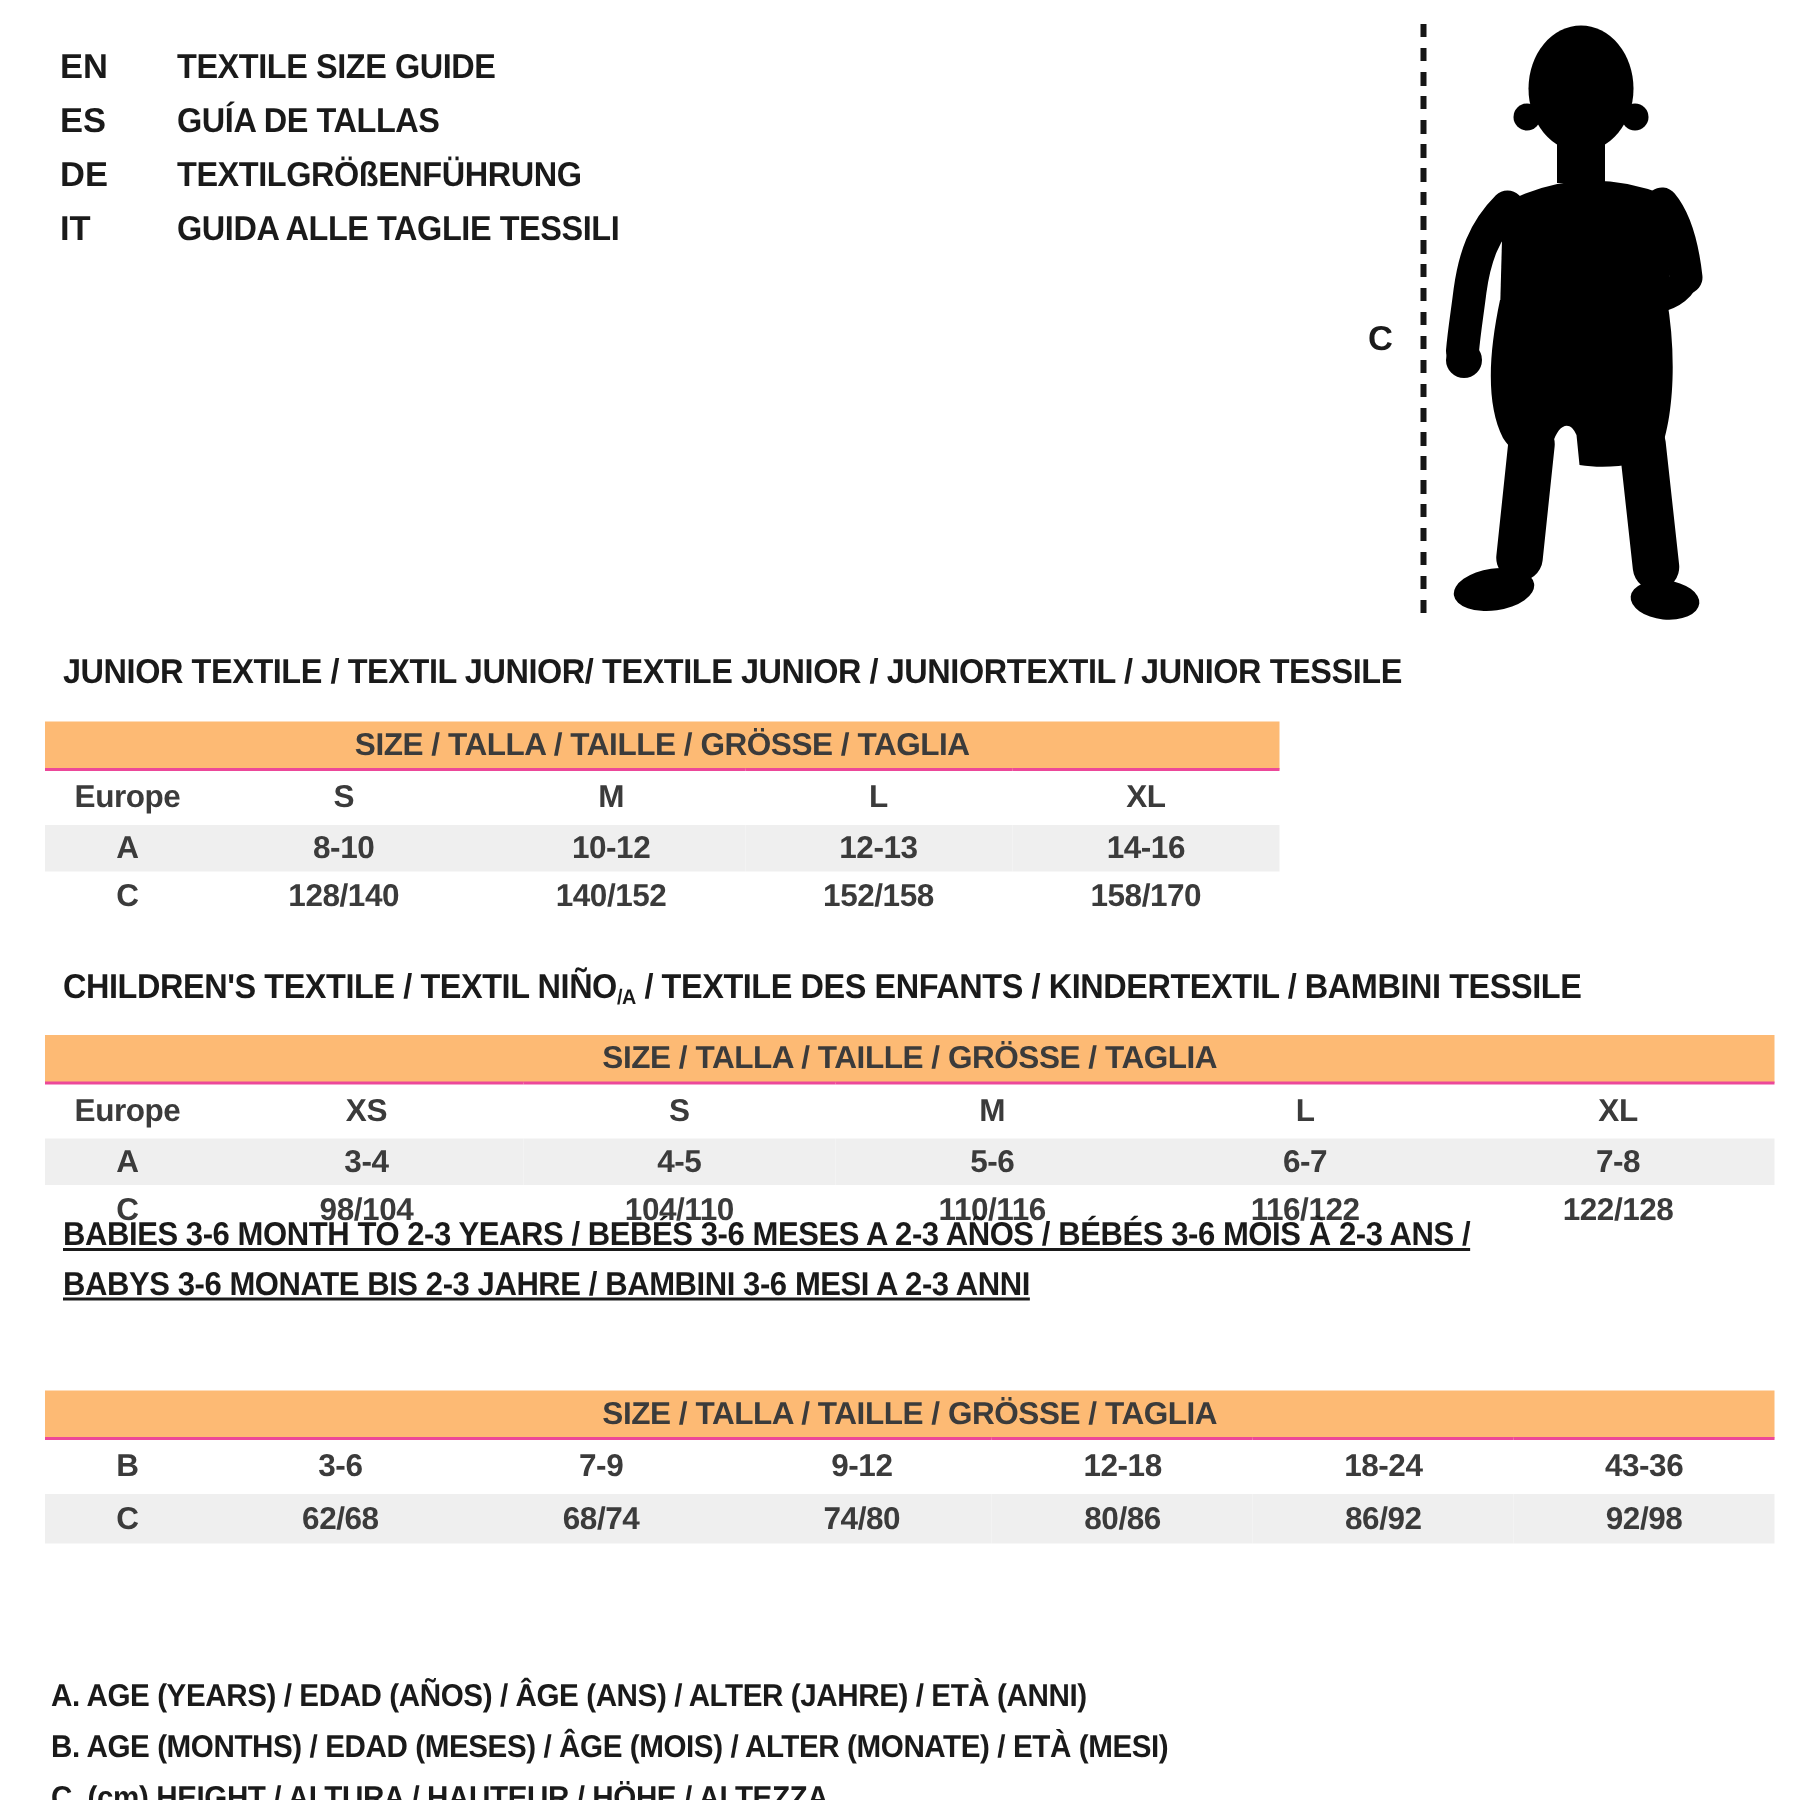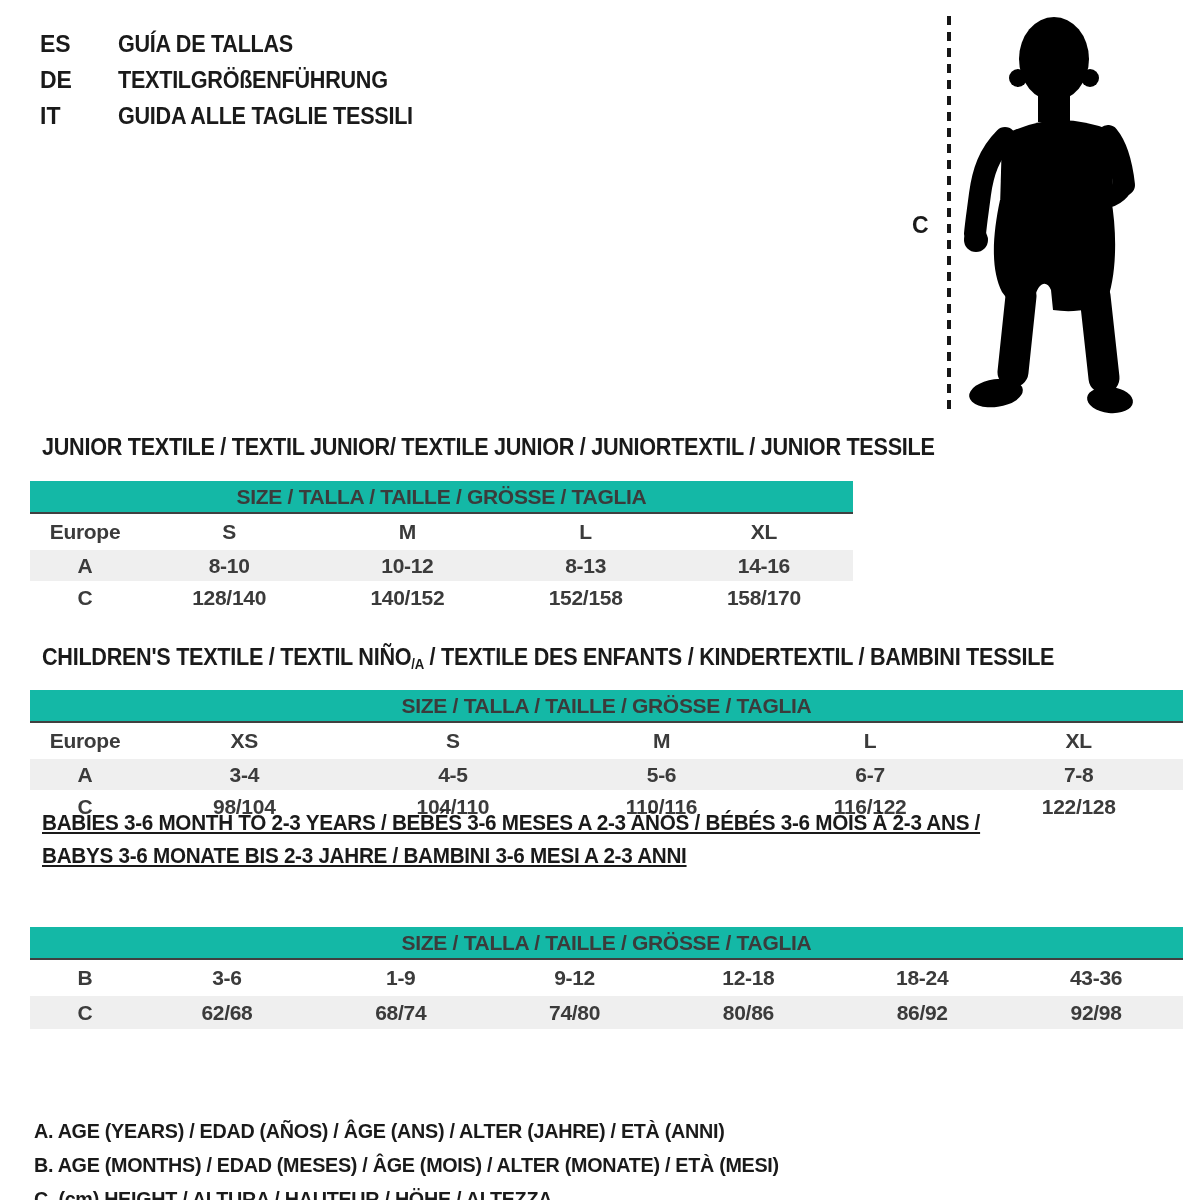--- a/index.html
+++ b/index.html
@@ -23,38 +23,42 @@
   .c-label{left:912px;top:212px;font-size:23px;}
 
   
   .section-heading{font-size:23px;letter-spacing:-.3px;}
   .sub-frag{font-size:14px;vertical-align:-4px;}
 
   
   table.size-table{border-collapse:collapse;table-layout:fixed;position:absolute;}
   table.size-table td{padding:0;font-size:21px;color:#3b3b3b;text-align:center;
     letter-spacing:-.3px;vertical-align:middle;}
-  td.bar{background:#14b8a6;color:#525252;text-align:left;padding-left:10px;
-    height:31px;font-size:21px;border-bottom:2px solid #404040;}
+  td.bar{background:#fdba74;color:#525252;text-align:left;padding-left:10px;
+    height:31px;font-size:21px;border-bottom:2px solid #ec4899;}
   td.lbl{text-align:left;padding-left:10px;}
   tr.shaded td{background:#efefef;}
   tr.h36 td{height:36px;} tr.h31 td{height:31px;} tr.h33 td{height:33px;}
 
   
   .two-line{font-size:22px;line-height:33px;letter-spacing:-.3px;}
   .notes .note-line{font-size:21px;line-height:34px;letter-spacing:-.3px;white-space:nowrap;}
 
   svg{display:block;}
 </style>
 </head>
 <body>
 
 <div id="page">
 
   <div class="abs lang-list">
+    <div class="lang-row">
+      <span class="lang-code">EN</span>
+      <span class="lang-title cond">TEXTILE SIZE GUIDE</span>
+    </div>
     <div class="lang-row">
       <span class="lang-code">ES</span>
       <span class="lang-title cond">GUÍA DE TALLAS</span>
     </div>
     <div class="lang-row">
       <span class="lang-code">DE</span>
       <span class="lang-title cond">TEXTILGRÖßENFÜHRUNG</span>
     </div>
     <div class="lang-row">
       <span class="lang-code">IT</span>
@@ -111,21 +115,21 @@
       <td class="lbl">Europe</td>
       <td>S</td>
       <td>M</td>
       <td>L</td>
       <td>XL</td>
     </tr>
     <tr class="shaded h31">
       <td class="lbl">A</td>
       <td>8-10</td>
       <td>10-12</td>
-      <td>8-13</td>
+      <td>12-13</td>
       <td>14-16</td>
     </tr>
     <tr class="h33">
       <td class="lbl">C</td>
       <td>128/140</td>
       <td>140/152</td>
       <td>152/158</td>
       <td>158/170</td>
     </tr>
   </tbody>
@@ -188,21 +192,21 @@
         <col>
         <col>
       </colgroup>
     <tbody>
         <tr>
       <td class="bar" colspan="7">SIZE / TALLA / TAILLE / GRÖSSE / TAGLIA</td>
     </tr>
     <tr class="h36">
       <td class="lbl">B</td>
       <td>3-6</td>
-      <td>1-9</td>
+      <td>7-9</td>
       <td>9-12</td>
       <td>12-18</td>
       <td>18-24</td>
       <td>43-36</td>
     </tr>
     <tr class="shaded h33">
       <td class="lbl">C</td>
       <td>62/68</td>
       <td>68/74</td>
       <td>74/80</td>

